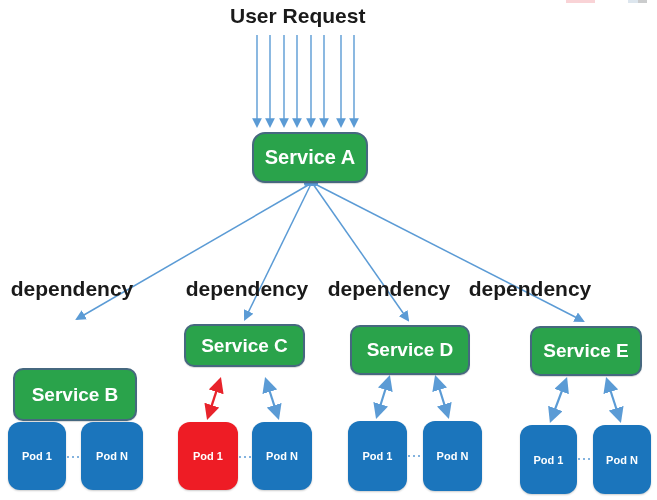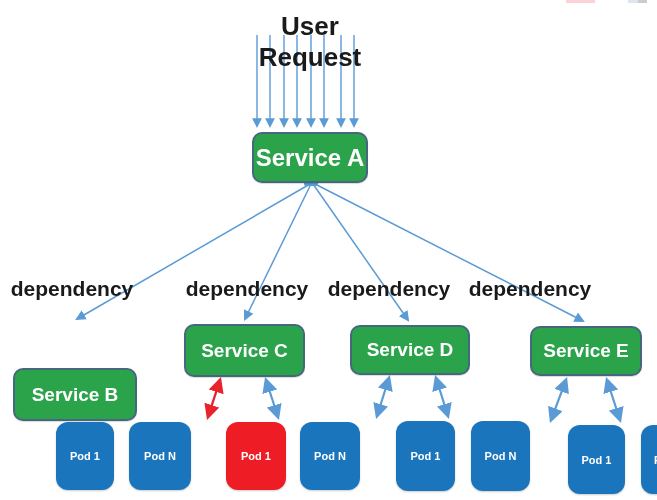--- a/index.html
+++ b/index.html
@@ -11,42 +11,41 @@
     --pod-failed-fill:#EE1C25;
     --label-text:#1A1A1A;
     --node-text:#FFFFFF;
   }
   html,body{margin:0;padding:0;background:#ffffff;}
   .stage{
     position:relative;width:657px;height:500px;background:#ffffff;
     font-family:"Liberation Sans", sans-serif;overflow:hidden;
   }
   .title{
-    position:absolute;left:230px;top:11px;width:160px;text-align:center;
-    font-size:26px;font-weight:700;color:var(--label-text);letter-spacing:0px;
+    position:absolute;left:230px;top:4px;width:160px;text-align:left;
+    font-size:21px;font-weight:700;color:var(--label-text);letter-spacing:0px;
   }
   .dep-label{
     position:absolute;top:261px;width:124px;text-align:center;
     font-size:21px;font-weight:600;color:var(--label-text);margin-top:16px;
   }
   .node{
     position:absolute;display:flex;align-items:center;justify-content:center;
     background:var(--service-fill);
     border:2px solid var(--service-border);
     border-radius:10px;box-sizing:border-box;
     color:var(--node-text);font-weight:700;font-size:19px;
     box-shadow:0 1px 1px rgba(0,0,0,0.15);
   }
-  .node.service-a{font-size:24px;}
+  .node.service-a{font-size:20px;border-radius:13px;}
   .pod{
     position:absolute;display:flex;align-items:center;justify-content:center;
     background:var(--pod-fill);border-radius:12px;box-sizing:border-box;
     color:var(--node-text);font-weight:700;font-size:11px;
     box-shadow:0 1px 2px rgba(0,0,0,0.2);
-    margin-left:48px;
   }
   .pod.failed{background:var(--pod-failed-fill);}
   svg.connectors{position:absolute;left:0;top:0;width:657px;height:500px;}
   .m-blue{fill:var(--arrow);}
   .m-red{fill:var(--arrow-alert);}
   .ln-blue{stroke:var(--arrow);}
   .ln-red{stroke:var(--arrow-alert);}
   .artifact{position:absolute;top:0;height:3px;}
   .artifact.pink{left:566px;width:29px;background:#F9D3D6;}
   .artifact.blue{left:628px;width:10px;background:#DDE6EE;}
@@ -121,21 +120,21 @@
   <div class="dep-label" style="left:185px;">dependency</div>
   <div class="dep-label" style="left:327px;">dependency</div>
   <div class="dep-label" style="left:468px;">dependency</div>
 
   <div class="node service-a" style="left:252px;top:132px;width:116px;height:51px;">
     <span>Service A</span>
   </div>
   <div class="node" style="left:13px;top:324px;width:124px;height:53px;margin-top:44px;">
     <span>Service B</span>
   </div>
-  <div class="node" style="left:184px;top:324px;width:121px;height:53px;">
+  <div class="node" style="left:184px;top:324px;width:121px;height:43px;">
     <span>Service C</span>
   </div>
   <div class="node" style="left:530px;top:326px;width:112px;height:50px;">
     <span>Service E</span>
   </div>
   <div class="node" style="left:350px;top:325px;width:120px;height:50px;">
     <span>Service D</span>
   </div>
 
   <div class="pod" style="left:8px;top:422px;width:58px;height:68px;">

